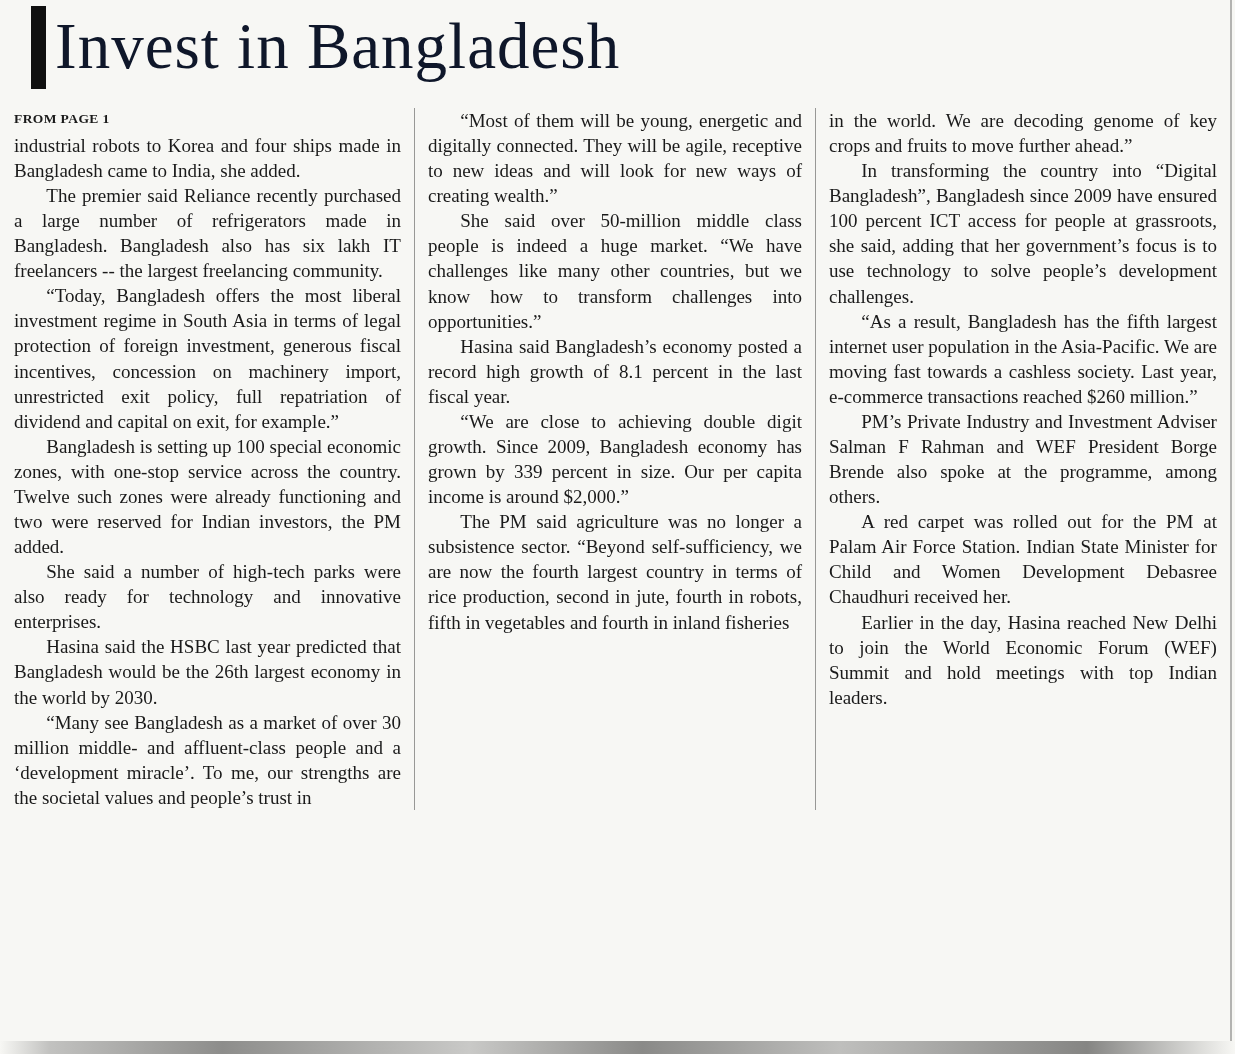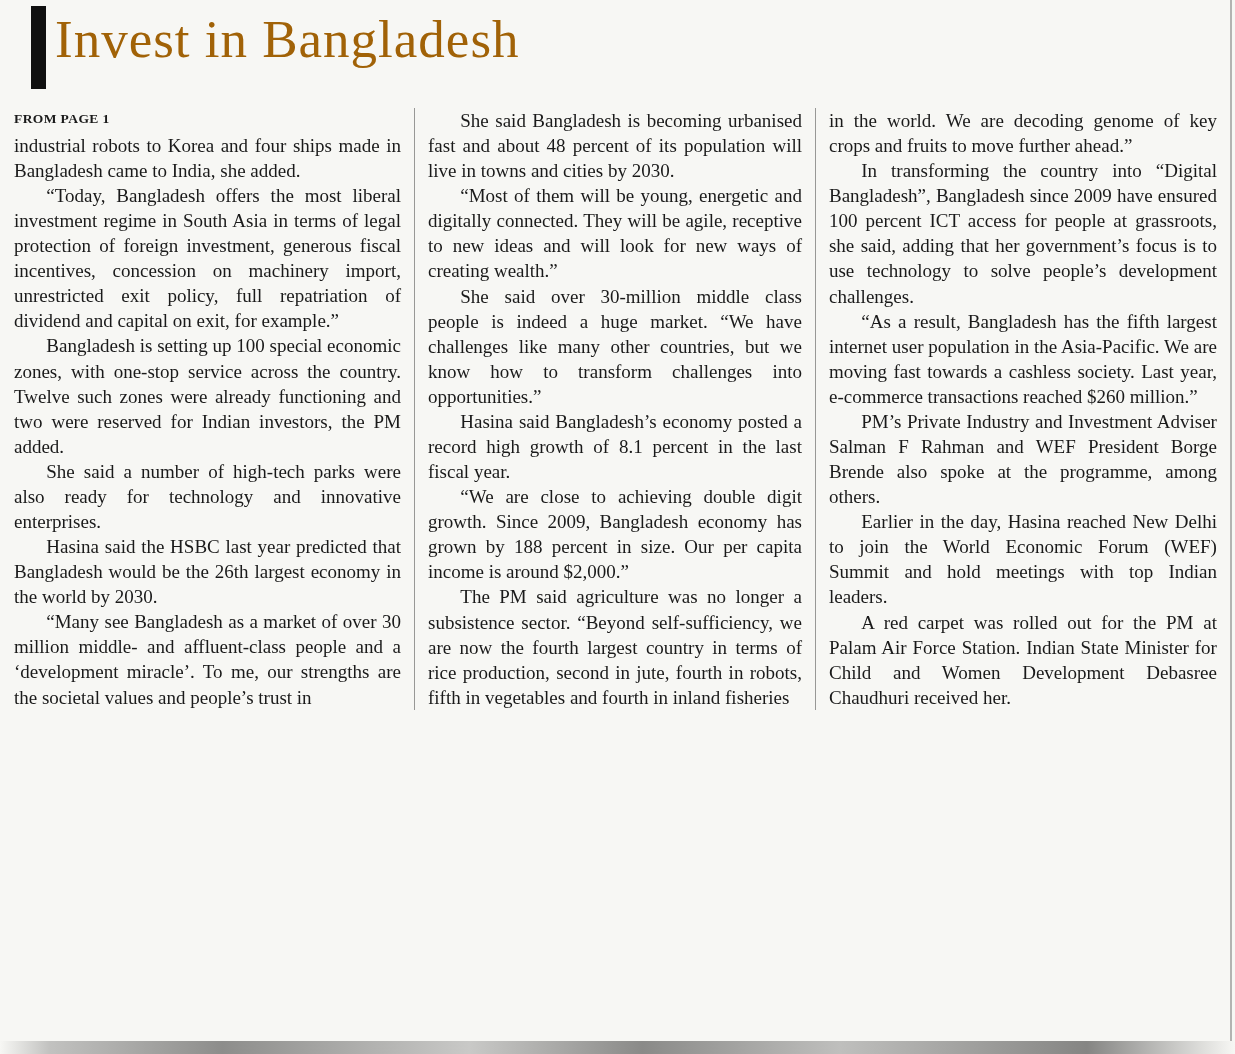--- a/index.html
+++ b/index.html
@@ -31,25 +31,25 @@
       #f7f7f4 0%, #c2c2c0 4%, #8d8d8b 18%, #c9c9c7 38%,
       #8a8a88 52%, #bfbfbd 68%, #858583 88%, #f7f7f4 100%);
   }
 
   
   .masthead {
     padding: 12px 0 6px 55px;
     height: 108px;
   }
   .headline {
-    font-size: 53px;
+    font-size: 65px;
     line-height: 1.05;
     font-weight: 400;
     letter-spacing: 1px;
-    color: #a16207;
+    color: #0f172a;
     white-space: nowrap;
   }
 
   
   .article {
     display: flex;
     align-items: stretch;
     padding: 0 18px 0 14px;
   }
   .col {
@@ -86,42 +86,42 @@
 
   <div class="masthead">
     <div class="headline">Invest in Bangladesh</div>
   </div>
 
   <div class="article">
 
     <div class="col col-1">
       <div class="kicker">FROM PAGE 1</div>
       <p class="cont">industrial robots to Korea and four ships made in Bangladesh came to India, she added.</p>
+      <p>The premier said Reliance recently purchased a large number of refrigerators made in Bangladesh. Bangladesh also has six lakh IT freelancers -- the largest freelancing community.</p>
       <p>“Today, Bangladesh offers the most liberal investment regime in South Asia in terms of legal protection of foreign investment, generous fiscal incentives, concession on machinery import, unrestricted exit policy, full repatriation of dividend and capital on exit, for example.”</p>
       <p>Bangladesh is setting up 100 special economic zones, with one-stop service across the country. Twelve such zones were already functioning and two were reserved for Indian investors, the PM added.</p>
       <p>She said a number of high-tech parks were also ready for technology and innovative enterprises.</p>
       <p>Hasina said the HSBC last year predicted that Bangladesh would be the 26th largest economy in the world by 2030.</p>
       <p>“Many see Bangladesh as a market of over 30 million middle- and affluent-class people and a ‘development miracle’. To me, our strengths are the societal values and people’s trust in</p>
     </div>
 
     <div class="col col-2">
-      <p>She said Bangladesh is becoming urbanised fast and about 48 percent of its population will live in towns and cities by 2030.</p>
       <p>“Most of them will be young, energetic and digitally connected. They will be agile, receptive to new ideas and will look for new ways of creating wealth.”</p>
-      <p>She said over 30-million middle class people is indeed a huge market. “We have challenges like many other countries, but we know how to transform challenges into opportunities.”</p>
+      <p>She said over 50-million middle class people is indeed a huge market. “We have challenges like many other countries, but we know how to transform challenges into opportunities.”</p>
       <p>Hasina said Bangladesh’s economy posted a record high growth of 8.1 percent in the last fiscal year.</p>
-      <p>“We are close to achieving double digit growth. Since 2009, Bangladesh economy has grown by 188 percent in size. Our per capita income is around $2,000.”</p>
+      <p>“We are close to achieving double digit growth. Since 2009, Bangladesh economy has grown by 339 percent in size. Our per capita income is around $2,000.”</p>
       <p>The PM said agriculture was no longer a subsistence sector. “Beyond self-sufficiency, we are now the fourth largest country in terms of rice production, second in jute, fourth in robots, fifth in vegetables and fourth in inland fisheries</p>
     </div>
 
     <div class="col col-3">
       <p class="cont">in the world. We are decoding genome of key crops and fruits to move further ahead.”</p>
       <p>In transforming the country into “Digital Bangladesh”, Bangladesh since 2009 have ensured 100 percent ICT access for people at grassroots, she said, adding that her government’s focus is to use technology to solve people’s development challenges.</p>
       <p>“As a result, Bangladesh has the fifth largest internet user population in the Asia-Pacific. We are moving fast towards a cashless society. Last year, e-commerce transactions reached $260 million.”</p>
       <p>PM’s Private Industry and Investment Adviser Salman F Rahman and WEF President Borge Brende also spoke at the programme, among others.</p>
+      <p>A red carpet was rolled out for the PM at Palam Air Force Station. Indian State Minister for Child and Women Development Debasree Chaudhuri received her.</p>
       <p>Earlier in the day, Hasina reached New Delhi to join the World Economic Forum (WEF) Summit and hold meetings with top Indian leaders.</p>
-      <p>A red carpet was rolled out for the PM at Palam Air Force Station. Indian State Minister for Child and Women Development Debasree Chaudhuri received her.</p>
     </div>
 
   </div>
 
   <div class="scan-artifact-bottom"></div>
 
 </div>
 
 </body></html>

